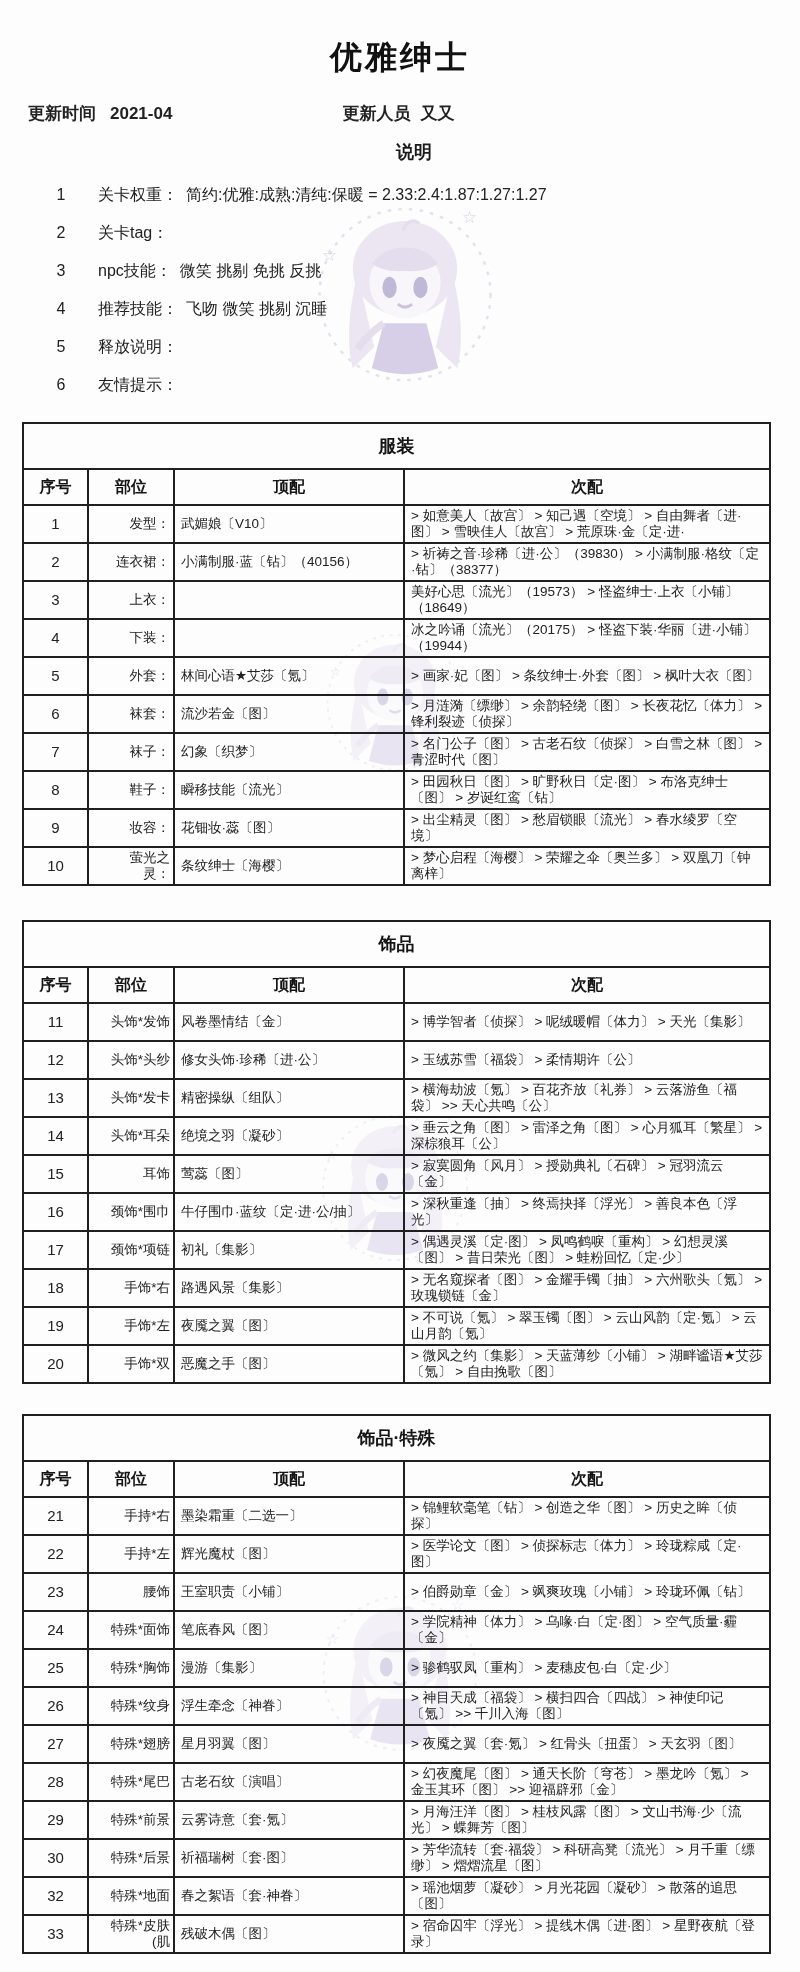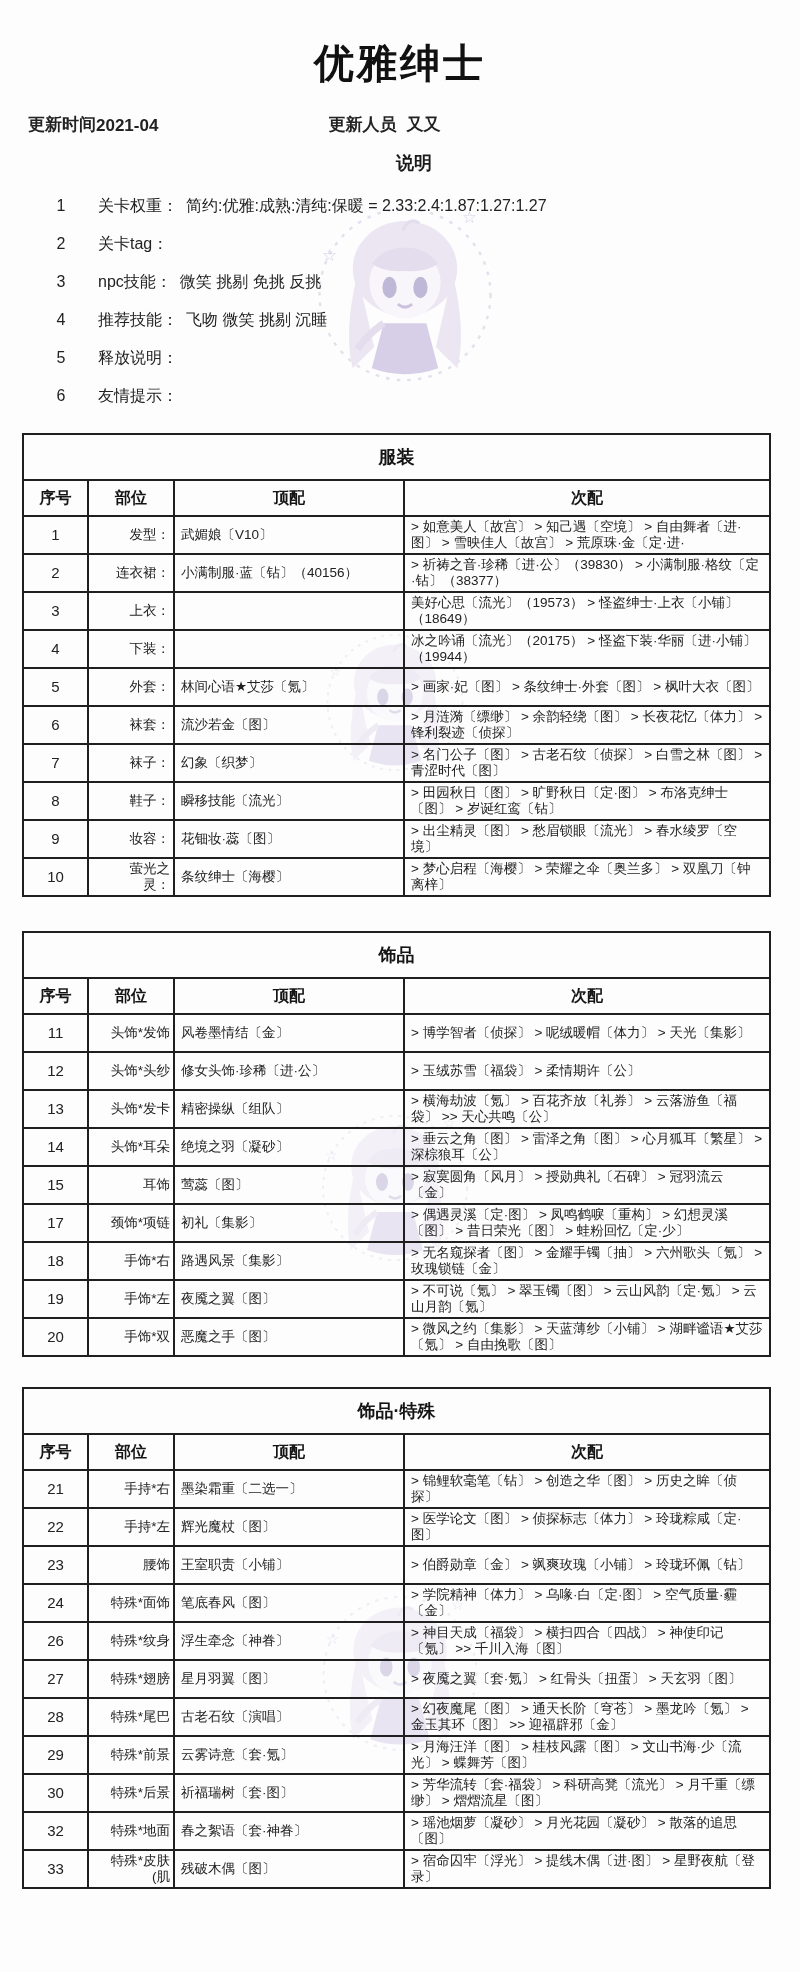--- a/index.html
+++ b/index.html
@@ -4,29 +4,29 @@
 <style>
   html,body{margin:0;padding:0;}
   body{
     width:800px;height:1972px;position:relative;overflow:hidden;
     background:#fdfdfd;color:#1d1d1d;
     font-family:"Liberation Sans","DejaVu Sans",sans-serif;
   }
   .content{position:relative;z-index:1;}
   
   .page-title{
-    text-align:center;font-size:40px;font-weight:bold;
+    text-align:center;font-size:32px;font-weight:bold;
     padding-top:36px;margin:0;letter-spacing:3px;color:#111;
   }
   .meta-row{
-    display:flex;align-items:flex-end;
+    display:flex;align-items:center;
     margin:22px 0 0 28px;font-size:17px;font-weight:bold;color:#222;
   }
   .meta-time-label{}
-  .meta-time-value{}
+  .meta-time-value{margin-left:14px;}
   .meta-updater-label{margin-left:170px;}
   .meta-updater-value{margin-left:10px;}
   .notes-heading{
     text-align:center;font-size:18px;font-weight:bold;margin-top:15px;color:#1a1a1a;padding-left:28px;
   }
   
   .notes{margin-top:21px;}
   .note{display:flex;margin-bottom:18px;font-size:16px;line-height:20px;color:#222;}
   .note-num{width:22px;text-align:center;margin-left:50px;flex:none;}
   .note-label{margin-left:26px;flex:none;}
@@ -280,20 +280,26 @@
           <td class="c2">绝境之羽〔凝砂〕</td>
           <td class="c3">&gt; 垂云之角〔图〕 &gt; 雷泽之角〔图〕 &gt; 心月狐耳〔繁星〕 &gt; 深棕狼耳〔公〕</td>
         </tr>
         <tr>
           <td class="c0">15</td>
           <td class="c1">耳饰</td>
           <td class="c2">莺蕊〔图〕</td>
           <td class="c3">&gt; 寂寞圆角〔风月〕 &gt; 授勋典礼〔石碑〕 &gt; 冠羽流云〔金〕</td>
         </tr>
         <tr>
+          <td class="c0">16</td>
+          <td class="c1">颈饰*围巾</td>
+          <td class="c2">牛仔围巾·蓝纹〔定·进·公/抽〕</td>
+          <td class="c3">&gt; 深秋重逢〔抽〕 &gt; 终焉抉择〔浮光〕 &gt; 善良本色〔浮光〕</td>
+        </tr>
+        <tr>
           <td class="c0">17</td>
           <td class="c1">颈饰*项链</td>
           <td class="c2">初礼〔集影〕</td>
           <td class="c3">&gt; 偶遇灵溪〔定·图〕 &gt; 凤鸣鹤唳〔重构〕 &gt; 幻想灵溪〔图〕 &gt; 昔日荣光〔图〕 &gt; 蛙粉回忆〔定·少〕</td>
         </tr>
         <tr>
           <td class="c0">18</td>
           <td class="c1">手饰*右</td>
           <td class="c2">路遇风景〔集影〕</td>
           <td class="c3">&gt; 无名窥探者〔图〕 &gt; 金耀手镯〔抽〕 &gt; 六州歌头〔氪〕 &gt; 玫瑰锁链〔金〕</td>
@@ -350,20 +356,26 @@
           <td class="c2">王室职责〔小铺〕</td>
           <td class="c3">&gt; 伯爵勋章〔金〕 &gt; 飒爽玫瑰〔小铺〕 &gt; 玲珑环佩〔钻〕</td>
         </tr>
         <tr>
           <td class="c0">24</td>
           <td class="c1">特殊*面饰</td>
           <td class="c2">笔底春风〔图〕</td>
           <td class="c3">&gt; 学院精神〔体力〕 &gt; 乌喙·白〔定·图〕 &gt; 空气质量·霾〔金〕</td>
         </tr>
         <tr>
+          <td class="c0">25</td>
+          <td class="c1">特殊*胸饰</td>
+          <td class="c2">漫游〔集影〕</td>
+          <td class="c3">&gt; 骖鹤驭凤〔重构〕 &gt; 麦穗皮包·白〔定·少〕</td>
+        </tr>
+        <tr>
           <td class="c0">26</td>
           <td class="c1">特殊*纹身</td>
           <td class="c2">浮生牵念〔神眷〕</td>
           <td class="c3">&gt; 神目天成〔福袋〕 &gt; 横扫四合〔四战〕 &gt; 神使印记〔氪〕 &gt;&gt; 千川入海〔图〕</td>
         </tr>
         <tr>
           <td class="c0">27</td>
           <td class="c1">特殊*翅膀</td>
           <td class="c2">星月羽翼〔图〕</td>
           <td class="c3">&gt; 夜魇之翼〔套·氪〕 &gt; 红骨头〔扭蛋〕 &gt; 天玄羽〔图〕</td>

